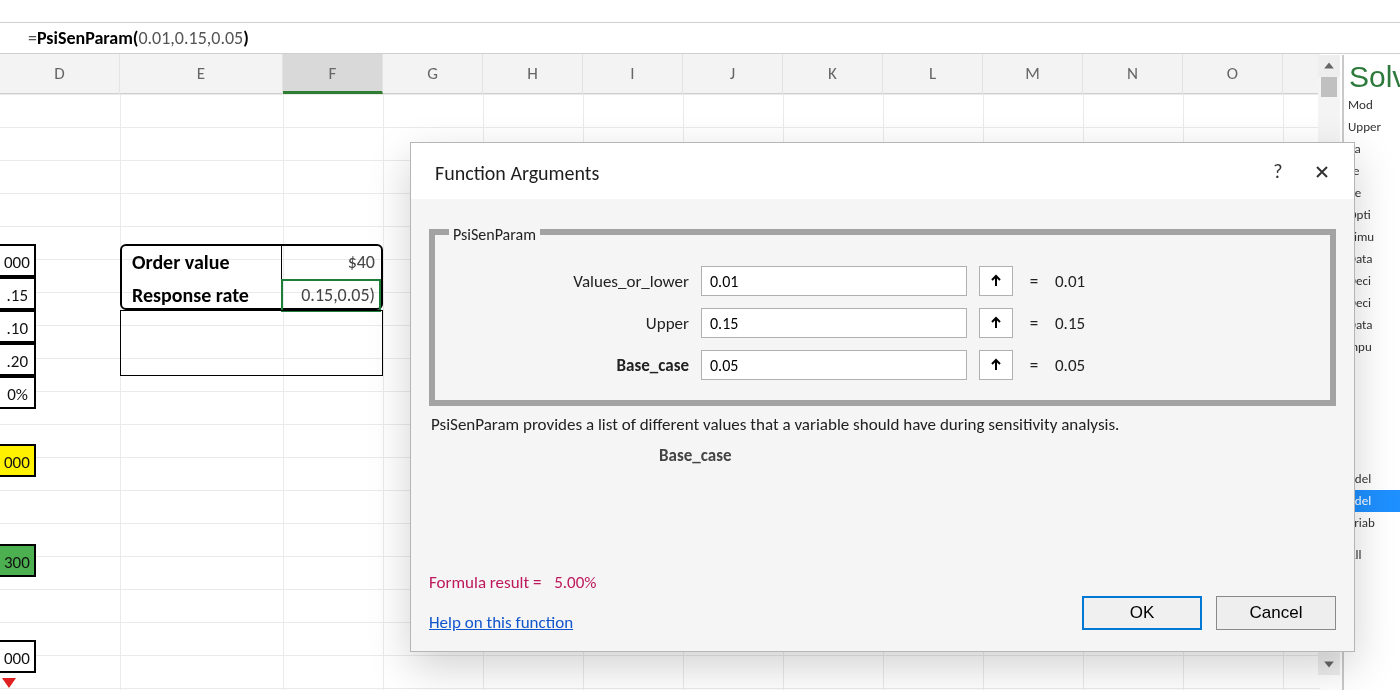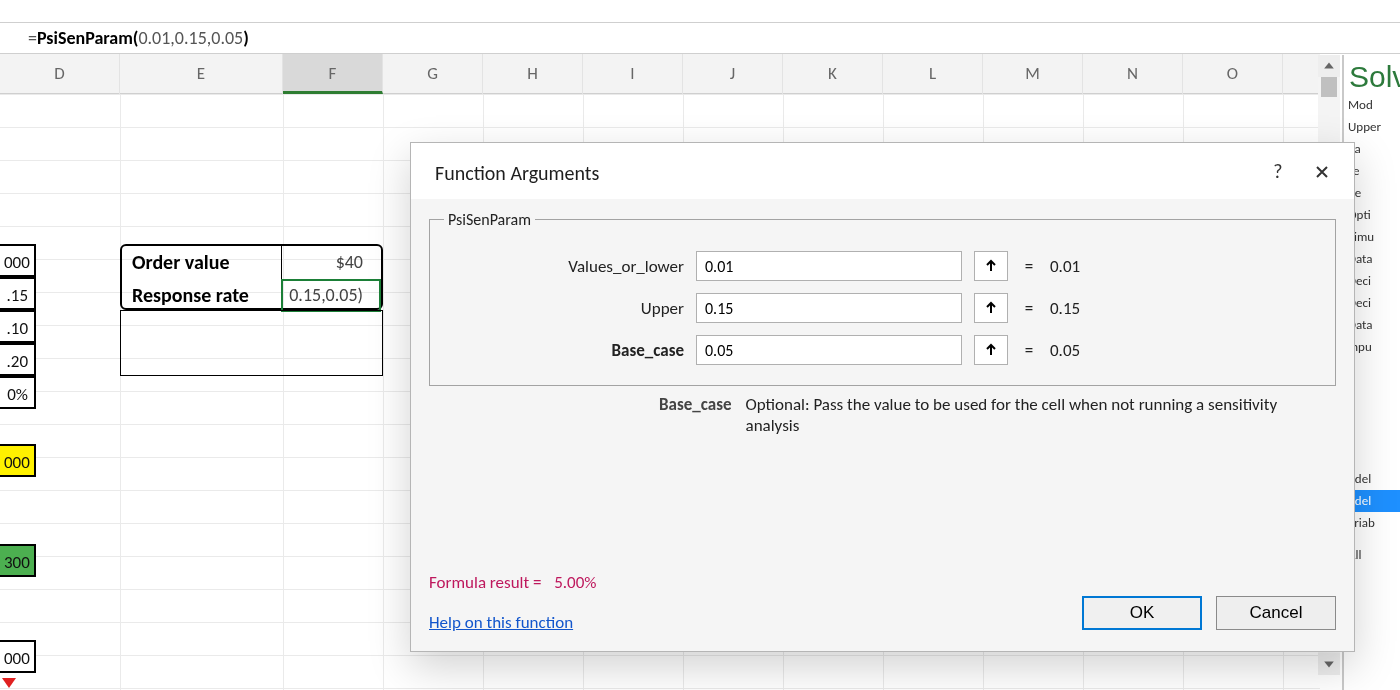--- a/index.html
+++ b/index.html
@@ -83,21 +83,21 @@
     padding-left: 10px;
     font-size: 20px;
     font-weight: 700;
     color: #000;
     height: 33px; line-height: 33px;
   }
   .ef-box .val {
     position: absolute; right: 0; width: 100px;
     height: 33px; line-height: 33px;
     text-align: right;
-    padding-right: 18px;
+    padding-right: 6px;
     border-left: 1px solid #000;
     font-size: 18px;
   }
   .ef-box .val.sel {
     outline: 2px solid #1b7f37;
     outline-offset: -2px;
   }
   
   .vscroll {
     position: absolute;
@@ -151,22 +151,22 @@
   }
   .dlg-help  { right: 54px; }
   .dlg-close { right: 10px; }
   .dlg-close svg{width:14px;height:14px;margin-top:6px;stroke:#333;stroke-width:2}
   .dlg-body {
     position: absolute; top: 56px; left: 0; right: 0; bottom: 0;
     padding: 12px 18px;
     background: #f5f5f5;
   }
   .groupbox {
-    border: 1px solid #a3a3a3;
-    margin: 8px 0 8px 0;
+    border: 6px solid #a3a3a3;
+    margin: 18px 0 8px 0;
     padding: 6px 14px 14px 14px;
   }
   .grouplabel {
     font-size: 16px; color: #222;
     position: relative; top: -16px;
     background: #f5f5f5;
     padding: 0 4px;
     display: inline-block;
   }
   .argrow {
@@ -391,23 +391,23 @@
             <div class="refbtn">
               <svg viewBox="0 0 14 14">
                 <path d="M7 12 L7 2 M3 6 L7 2 L11 6"></path>
               </svg>
             </div>
             <div class="eq">=</div>
             <div class="res">0.05</div>
           </div>
         </div>
     </div>
+    <div class="desc1">PsiSenParam provides a list of different values that a variable should have during sensitivity analysis.</div>
     <div class="desc2">
       <div class="dl">Base_case</div>
-      <div class="dv">Optional: Pass the value to be used for the cell when not running a sensitivity analysis</div>
     </div>
     <div class="dlg-footer">
       <div style="position:absolute;left:0;bottom:40px;">
         <span class="formula-result">Formula result =</span>
         &nbsp;&nbsp;
         <span class="formula-result">5.00%</span>
       </div>
       <a class="helplink">Help on this function</a>
       <div class="dlg-buttons">
         <button class="ok">OK</button>

